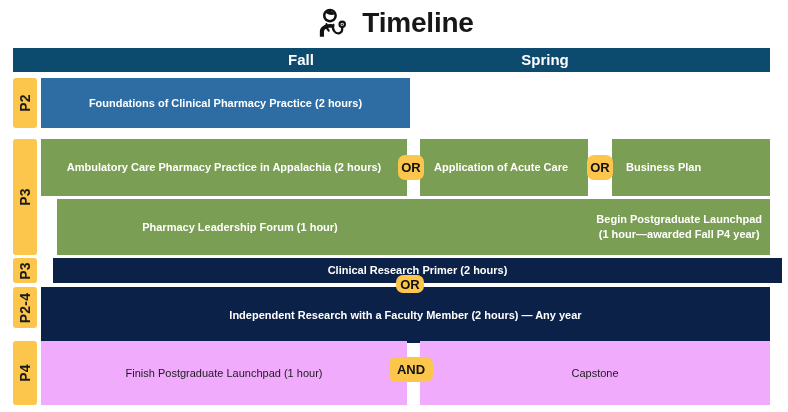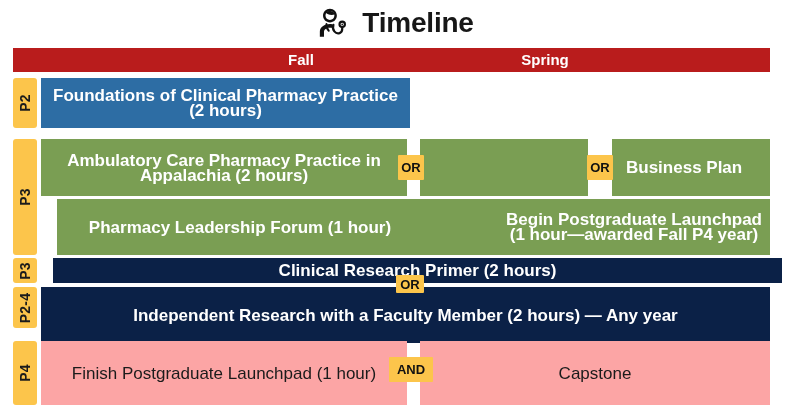--- a/index.html
+++ b/index.html
@@ -33,21 +33,21 @@
     color: #171717;
     letter-spacing: -0.2px;
     line-height: 1;
   }
 
   
   #season-bar {
     position: absolute;
     left: 13px; top: 48px;
     width: 757px; height: 24px;
-    background: #b91c1c;
+    background: #0c4a6e;
   }
   .season-label {
     position: absolute;
     top: 2px;
     font-size: 15px;
     font-weight: bold;
     color: #ffffff;
     line-height: 20px;
     text-align: center;
   }
@@ -77,43 +77,43 @@
   
   .bar {
     position: absolute;
     display: flex;
     align-items: center;
     justify-content: center;
     text-align: center;
     box-sizing: border-box;
     padding: 2px 8px;
     color: #ffffff;
-    font-size: 17px;
+    font-size: 11px;
     font-weight: bold;
     line-height: 15px;
   }
   .bar.blue  { background: #2D6DA4; }
   .bar.green { background: #7A9E53; }
   .bar.navy  { background: #0B2147; }
-  .bar.tan   { background: #fca5a5; color: #1b1b1b; font-weight: normal; align-items: center; }
+  .bar.tan   { background: #f0abfc; color: #1b1b1b; font-weight: normal; align-items: center; }
   .bar .bar-text { display: block; }
   .bar.align-left { justify-content: flex-start; text-align: left; }
 
   
   .badge {
     position: absolute;
     background: #FCC54B;
     color: #111111;
     font-size: 13px;
     font-weight: bold;
     display: flex;
     align-items: center;
     justify-content: center;
     line-height: 1;
-    border-radius: 1px;
+    border-radius: 7px;
     z-index: 6;
   }
 </style>
 </head>
 <body>
 
 <div id="title-block">
   <span>
     <svg id="doc-icon" width="34" height="34" viewBox="0 0 64 64" aria-hidden="true">
 
@@ -146,21 +146,21 @@
 
 <div class="year-chip" style="top:139px; height:116px;">
   <span>P3</span>
 </div>
 
 <div class="bar green" style="left:41px; top:139px; width:366px; height:57px;">
   <span class="bar-text">Ambulatory Care Pharmacy Practice in Appalachia (2 hours)</span>
 </div>
 <div class="bar green align-left" style="left:420px; top:139px; width:168px; height:57px; padding-left:14px;">
   <span class="bar-text">
-    <br>
+    <span>Application of Acute Care</span><br>
   </span>
 </div>
 <div class="bar green align-left" style="left:612px; top:139px; width:158px; height:57px; padding-left:14px;">
   <span class="bar-text">
     <span>Business Plan</span><br>
   </span>
 </div>
 
 <div class="bar green" style="left:41px; top:199px; width:366px; height:56px;margin-left:16px;">
   <span class="bar-text">Pharmacy Leadership Forum (1 hour)</span>

